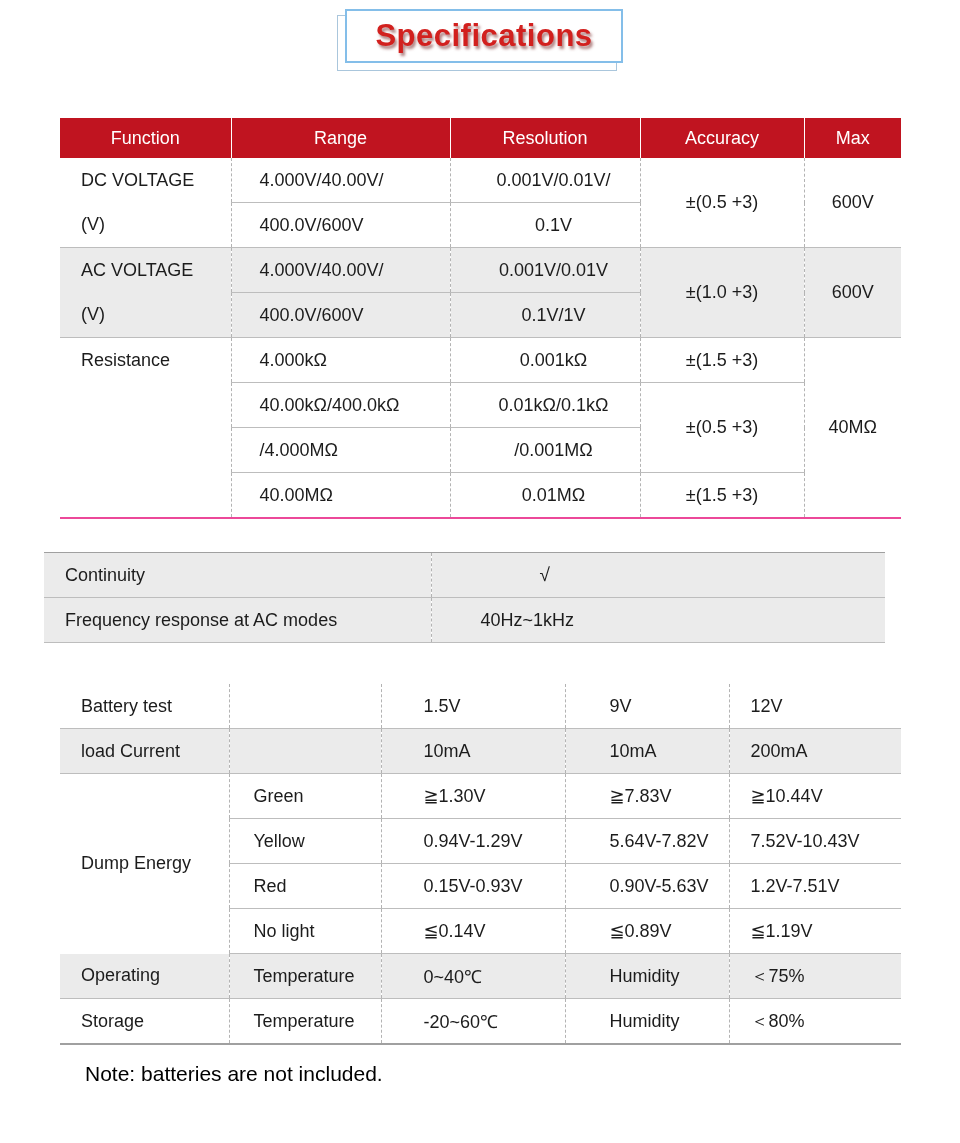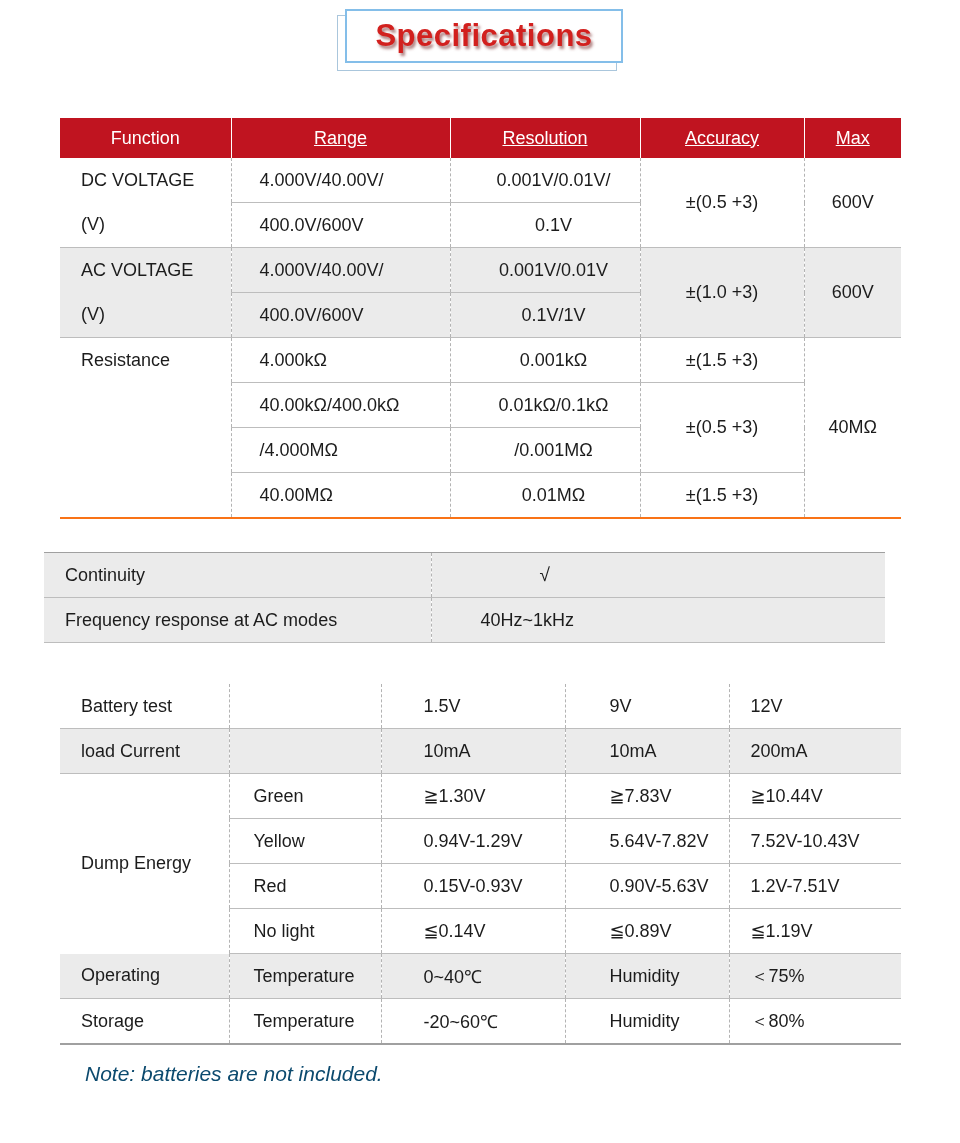--- a/index.html
+++ b/index.html
@@ -20,24 +20,24 @@
 
   
   table { border-collapse:collapse; table-layout:fixed; }
   td, th { padding:0; vertical-align:middle; font-size:18px; overflow:hidden; white-space:nowrap; }
   .shade td { background:#ebebeb; }
   td.dash { border-left:1px dashed #b3b3b3; }
   td.bb   { border-bottom:1px solid #bdbdbd; }
 
   
   .t1 { position:absolute; left:60px; top:118px; width:841px;
-        border-bottom:2px solid #f97316; }
+        border-bottom:2px solid #ec4899; }
   .t1 thead th { height:40px; background:#c01420; color:#ffffff; font-weight:normal;
         text-align:center; }
-  .t1 thead th + th { border-left:1px dashed rgba(255,255,255,0.75);text-decoration:underline; }
+  .t1 thead th + th { border-left:1px dashed rgba(255,255,255,0.75); }
   .t1 tbody td { height:44px; }
   .t1 td.fn { text-align:left; padding-left:21px; }
   .t1 td.rg { text-align:left; padding-left:28px; }
   .t1 td.rs { text-align:center; padding-left:17px; }
   .t1 td.ac, .t1 td.mx { text-align:center; }
   .t1 td.fn-span { vertical-align:top; }
   .t1 td.fn-span .fn-inner { height:44px; display:flex; align-items:center; }
 
   
   .t2a { position:absolute; left:44px; top:552px; width:841px;
@@ -51,21 +51,21 @@
   .t2b { position:absolute; left:60px; top:684px; width:841px;
          border-bottom:2px solid #a0a0a0; }
   .t2b td { height:44px; text-align:left; }
   .t2b td.c1 { padding-left:21px; }
   .t2b td.c2 { padding-left:24px; }
   .t2b td.c3 { padding-left:42px; }
   .t2b td.c4 { padding-left:44px; }
   .t2b td.c5 { padding-left:21px; }
 
   
-  .note { position:absolute; left:85px; top:1062px; font-size:21px; color:#0c4a6e;font-style:italic; }
+  .note { position:absolute; left:85px; top:1062px; font-size:21px; color:#000000; }
 </style>
 </head>
 <body>
 
 <div class="page">
 
   <div class="title-wrap">
     <div class="title-shadow-rect"></div>
     <div class="title-main-rect">
       <span class="title-text">Specifications</span>

